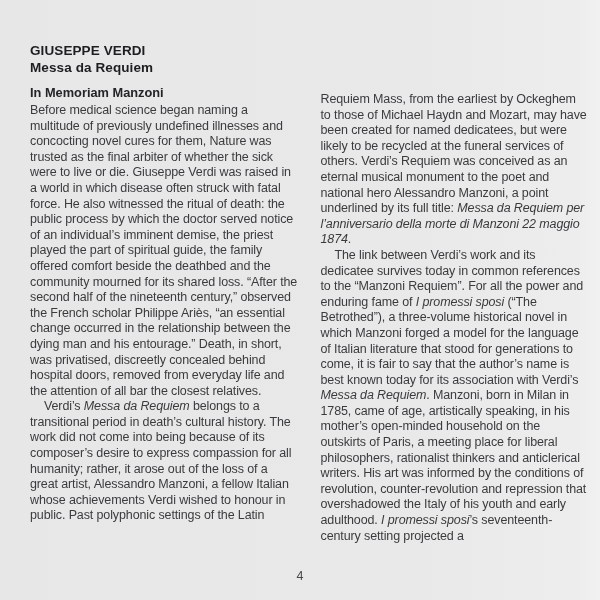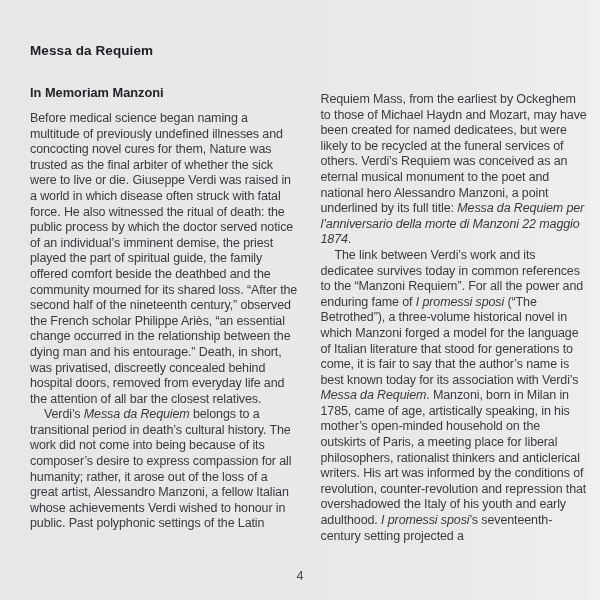--- a/index.html
+++ b/index.html
@@ -29,21 +29,21 @@
     width: 560px;
     display: flex;
     gap: 21px;
   }
   .col { width: 270px; }
   .col-right { padding-top: 7px; }
   .section-heading {
     font-size: 12.8px;
     font-weight: bold;
     color: #242426;
-    margin: 0 0 10px 2px;
+    margin: 0 0 2px 2px;
     line-height: 16px;
   }
   p {
     margin: 0 0 0 2px;
     font-size: 12.5px;
     line-height: 15.6px;
     letter-spacing: -0.12px;
     color: #3b3b3d;
   }
   .indent { text-indent: 14px; }
@@ -55,20 +55,21 @@
     font-size: 12.5px;
     color: #48484a;
   }
 </style>
 </head>
 <body>
 
 <div class="page">
 
   <header class="page-header">
+    <div class="composer">GIUSEPPE VERDI</div>
     <div class="work">Messa da Requiem</div>
   </header>
 
   <div class="columns">
 
     <div class="col col-left">
       <h2 class="section-heading">In Memoriam Manzoni</h2>
       <p>Before medical science began naming a multitude of previously undefined illnesses and concocting novel cures for them, Nature was trusted as the final arbiter of whether the sick were to live or die. Giuseppe Verdi was raised in a world in which disease often struck with fatal force. He also witnessed the ritual of death: the public process by which the doctor served notice of an individual’s imminent demise, the priest played the part of spiritual guide, the family offered comfort beside the deathbed and the community mourned for its shared loss. “After the second half of the nineteenth century,” observed the French scholar Philippe Ariès, “an essential change occurred in the relationship between the dying man and his entourage.” Death, in short, was privatised, discreetly concealed behind hospital doors, removed from everyday life and the attention of all bar the closest relatives.</p>
       <p class="indent"><span>Verdi’s </span><span class="italic">Messa da Requiem</span><span> belongs to a transitional period in death’s cultural history. The work did not come into being because of its composer’s desire to express compassion for all humanity; rather, it arose out of the loss of a great artist, Alessandro Manzoni, a fellow Italian whose achievements Verdi wished to honour in public. Past polyphonic settings of the Latin</span></p>
     </div>

